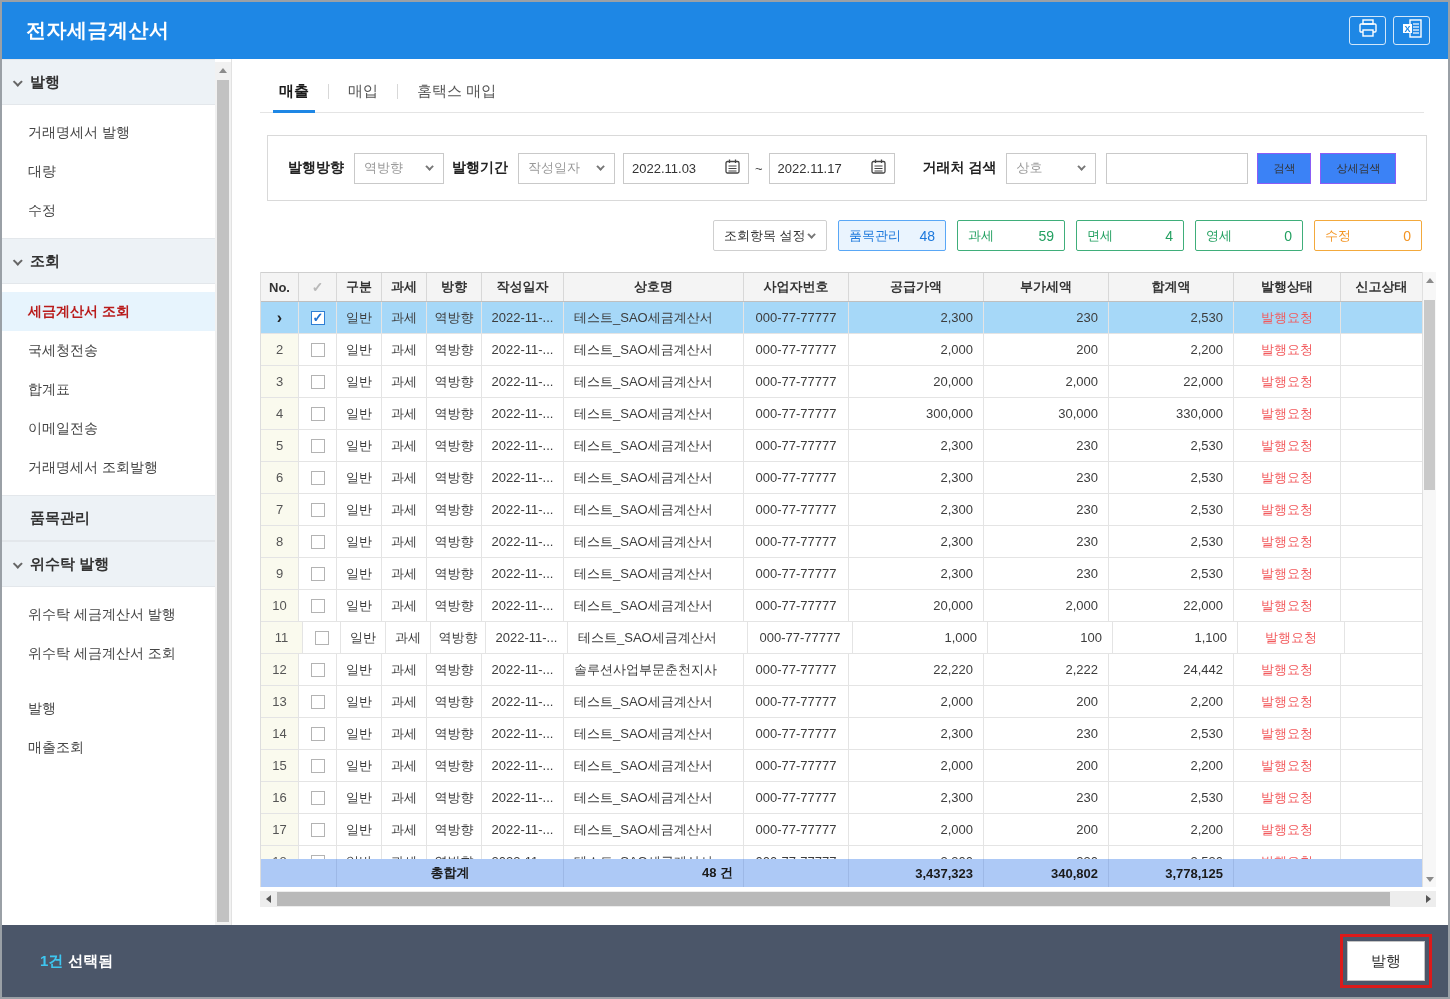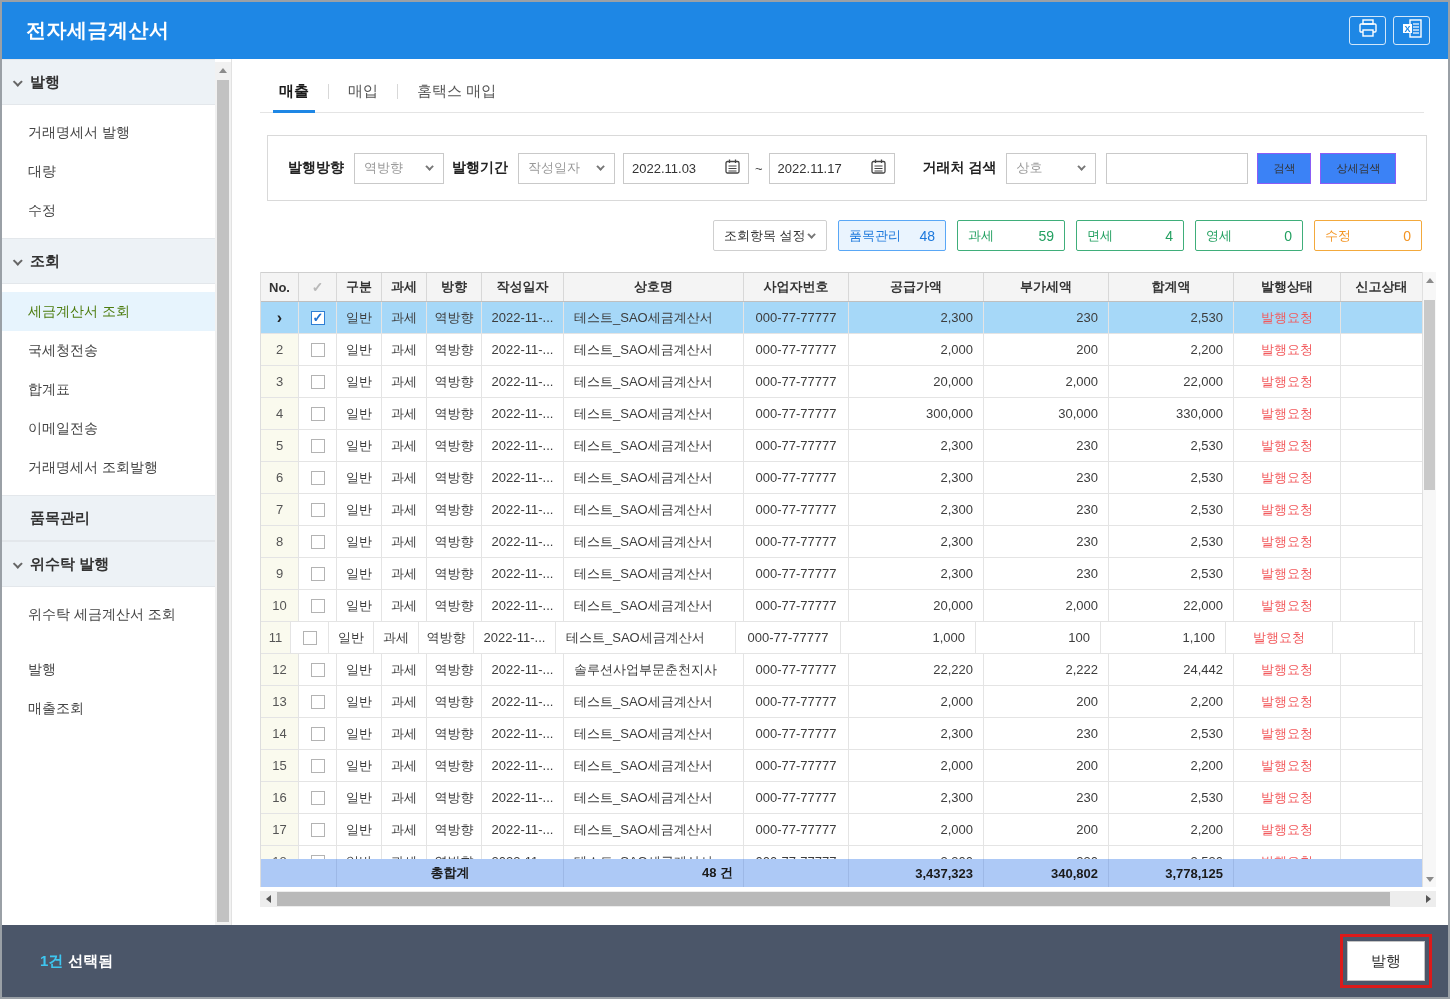--- a/index.html
+++ b/index.html
@@ -11,21 +11,21 @@
   .topbar .title { color:#fff; font-size:20px; font-weight:bold; margin-left:6px; letter-spacing:.5px; }
   .top-actions { margin-left:auto; display:flex; gap:7px; }
   .icon-btn { width:37px; height:29px; border:1px solid rgba(255,255,255,.8); border-radius:3px; display:flex; align-items:center; justify-content:center; cursor:pointer; }
 
   
   .sidebar { position:absolute; top:57px; left:0; width:230px; bottom:72px; background:#fff; border-right:1px solid #e2e2e2; }
   .side-items { position:absolute; top:0; left:0; right:16px; bottom:0; overflow:hidden; }
   .side-section { height:46px; display:flex; align-items:center; gap:8px; background:#edf2f6; border-top:1px solid #e3e7eb; border-bottom:1px solid #e3e7eb; font-weight:bold; color:#333; font-size:15px; padding-left:13px; cursor:pointer; }
   .side-group { padding:8px 0; }
   .side-item { height:39px; display:flex; align-items:center; padding-left:26px; font-size:14px; color:#454545; cursor:pointer; white-space:nowrap; }
-  .side-item.selected { background:#e7f4fd; color:#4d7c0f; }
+  .side-item.selected { background:#e7f4fd; color:#b91c1c;font-weight:bold; }
   .chev { width:7px; height:7px; border-left:2px solid #666; border-bottom:2px solid #666; transform:rotate(-45deg) translateY(-1px); display:inline-block; }
   .side-sb { position:absolute; top:3px; right:0; width:16px; bottom:0; background:#f1f1f1; }
   .side-sb .sb-thumb { position:absolute; top:18px; left:2px; width:12px; bottom:3px; background:#c2c2c2; }
   .tri-up { width:0;height:0;border-left:4px solid transparent;border-right:4px solid transparent;border-bottom:5px solid #8b8b8b; }
   .tri-down { width:0;height:0;border-left:4px solid transparent;border-right:4px solid transparent;border-top:5px solid #8b8b8b; }
   .tri-left { width:0;height:0;border-top:4px solid transparent;border-bottom:4px solid transparent;border-right:5px solid #555; }
   .tri-right { width:0;height:0;border-top:4px solid transparent;border-bottom:4px solid transparent;border-left:5px solid #555; }
   .sb-btn { position:absolute; left:0; width:16px; height:16px; display:flex; align-items:center; justify-content:center; cursor:pointer; }
 
   
@@ -143,20 +143,21 @@
         </div>
         <div class="side-section">
           <span style="width: 7px;"></span>
           <span>품목관리</span>
         </div>
         <div class="side-section">
           <span class="chev"></span>
           <span>위수탁 발행</span>
         </div>
         <div class="side-group">
+          <div class="side-item">위수탁 세금계산서 발행</div>
           <div class="side-item">위수탁 세금계산서 조회</div>
         </div>
         <div class="side-group">
           <div class="side-item">발행</div>
           <div class="side-item">매출조회</div>
         </div>
       </div>
     <div class="side-sb">
       <div class="sb-btn" style="top:0;">
           <span class="tri-up"></span>
@@ -435,21 +436,21 @@
             <div class="g-cell " style="width: 82px;">2022-11-...</div>
             <div class="g-cell al" style="width: 180px;">테스트_SAO세금계산서</div>
             <div class="g-cell " style="width: 105px;">000-77-77777</div>
             <div class="g-cell ar" style="width: 135px;">20,000</div>
             <div class="g-cell ar" style="width: 125px;">2,000</div>
             <div class="g-cell ar" style="width: 125px;">22,000</div>
             <div class="g-cell status-red" style="width: 107px;">발행요청</div>
             <div class="g-cell " style="width: 82px;"></div>
           </div>
           <div class="row">
-            <div class="g-cell c-no" style="width: 30px;">11</div>
+            <div class="g-cell c-no" style="width: 42px;">11</div>
             <div class="g-cell " style="width: 38px;">
               <div class="cb"></div>
             </div>
             <div class="g-cell " style="width: 45px;">일반</div>
             <div class="g-cell " style="width: 45px;">과세</div>
             <div class="g-cell " style="width: 55px;">역방향</div>
             <div class="g-cell " style="width: 82px;">2022-11-...</div>
             <div class="g-cell al" style="width: 180px;">테스트_SAO세금계산서</div>
             <div class="g-cell " style="width: 105px;">000-77-77777</div>
             <div class="g-cell ar" style="width: 135px;">1,000</div>

